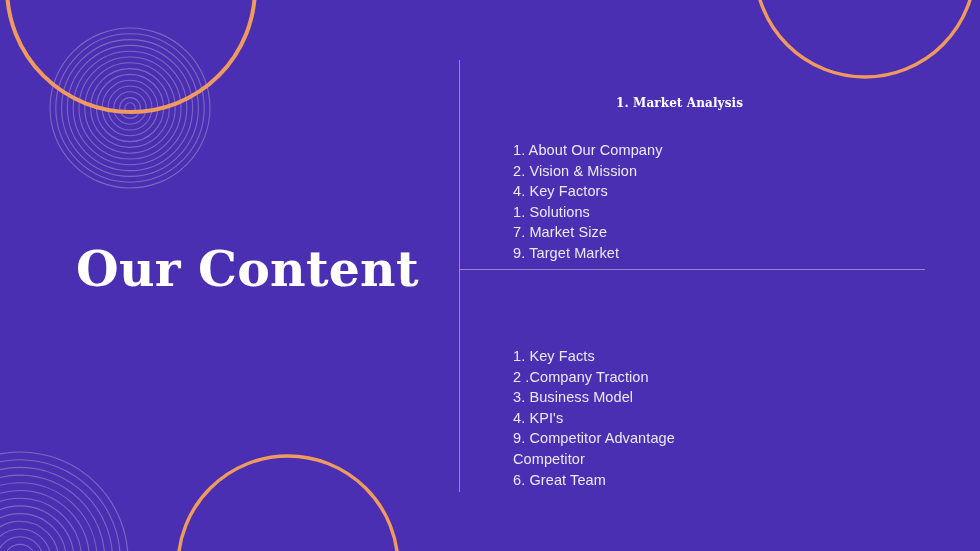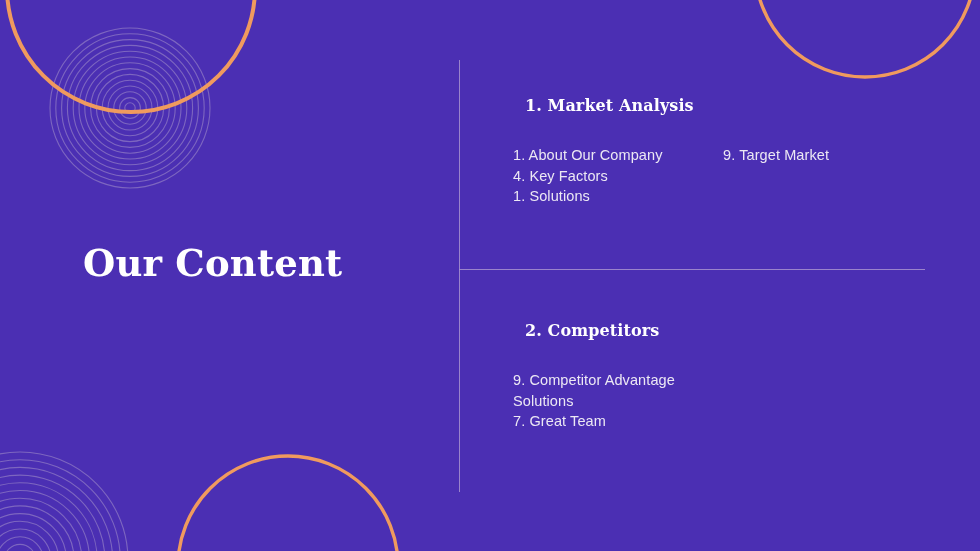--- a/index.html
+++ b/index.html
@@ -42,52 +42,53 @@
     top: 269px;
     width: 466px;
     height: 1px;
     background: #a893cf;
     opacity: .85;
   }
 
   
   .slide-title {
     position: absolute;
-    left: 83px;
+    left: 76px;
     top: 243px;
     font-family: "DejaVu Serif", "Liberation Serif", serif;
-    font-size: 37px;
+    font-size: 49px;
     font-weight: 700;
     color: #ffffff;
     letter-spacing: .2px;
     white-space: nowrap;
     line-height: 1.1;
   }
 
   
   .section {
     position: absolute;
     left: 513px;
   }
   .section-1 { top: 96px; }
   .section-2 { top: 321px; }
 
   .section-heading {
     font-family: "DejaVu Serif", "Liberation Serif", serif;
-    font-size: 16px;
+    font-size: 12px;
     font-weight: 700;
     color: #ffffff;
     letter-spacing: .1px;
     white-space: nowrap;
     margin: 0 0 30px 12px;
+    text-align: right;
   }
 
   .item-columns {
     display: flex;
-    flex-direction: row;
+    flex-direction: column;
     margin-top: 25px;
   }
   .item-col {
     display: flex;
     flex-direction: column;
   }
   .item-col-left  { width: 210px; }
   .item-col-right { width: 230px; }
 
   .item {
@@ -167,33 +168,40 @@
   <div class="rule-v"></div>
   <div class="rule-h"></div>
 
   <div class="slide-title">Our Content</div>
 
   <div class="section section-1">
     <div class="section-heading">1. Market Analysis</div>
     <div class="item-columns">
       <div class="item-col item-col-left">
         <div class="item">1. About Our Company</div>
+        <div class="item">2. Vision &amp; Mission</div>
         <div class="item">4. Key Factors</div>
         <div class="item">1. Solutions</div>
       </div>
       <div class="item-col item-col-right">
+        <div class="item">7. Market Size</div>
         <div class="item">9. Target Market</div>
       </div>
     </div>
   </div>
 
   <div class="section section-2">
-    <div class="section-heading">2. Competitors</div>
     <div class="item-columns">
+      <div class="item-col item-col-left">
+        <div class="item">1. Key Facts</div>
+        <div class="item">2 .Company Traction</div>
+        <div class="item">3. Business Model</div>
+        <div class="item">4. KPI's</div>
+      </div>
       <div class="item-col item-col-right">
         <div class="item">9. Competitor Advantage</div>
-        <div class="item">Solutions</div>
-        <div class="item">7. Great Team</div>
+        <div class="item">Competitor</div>
+        <div class="item">6. Great Team</div>
       </div>
     </div>
   </div>
 
 </div>
 
 </body></html>

